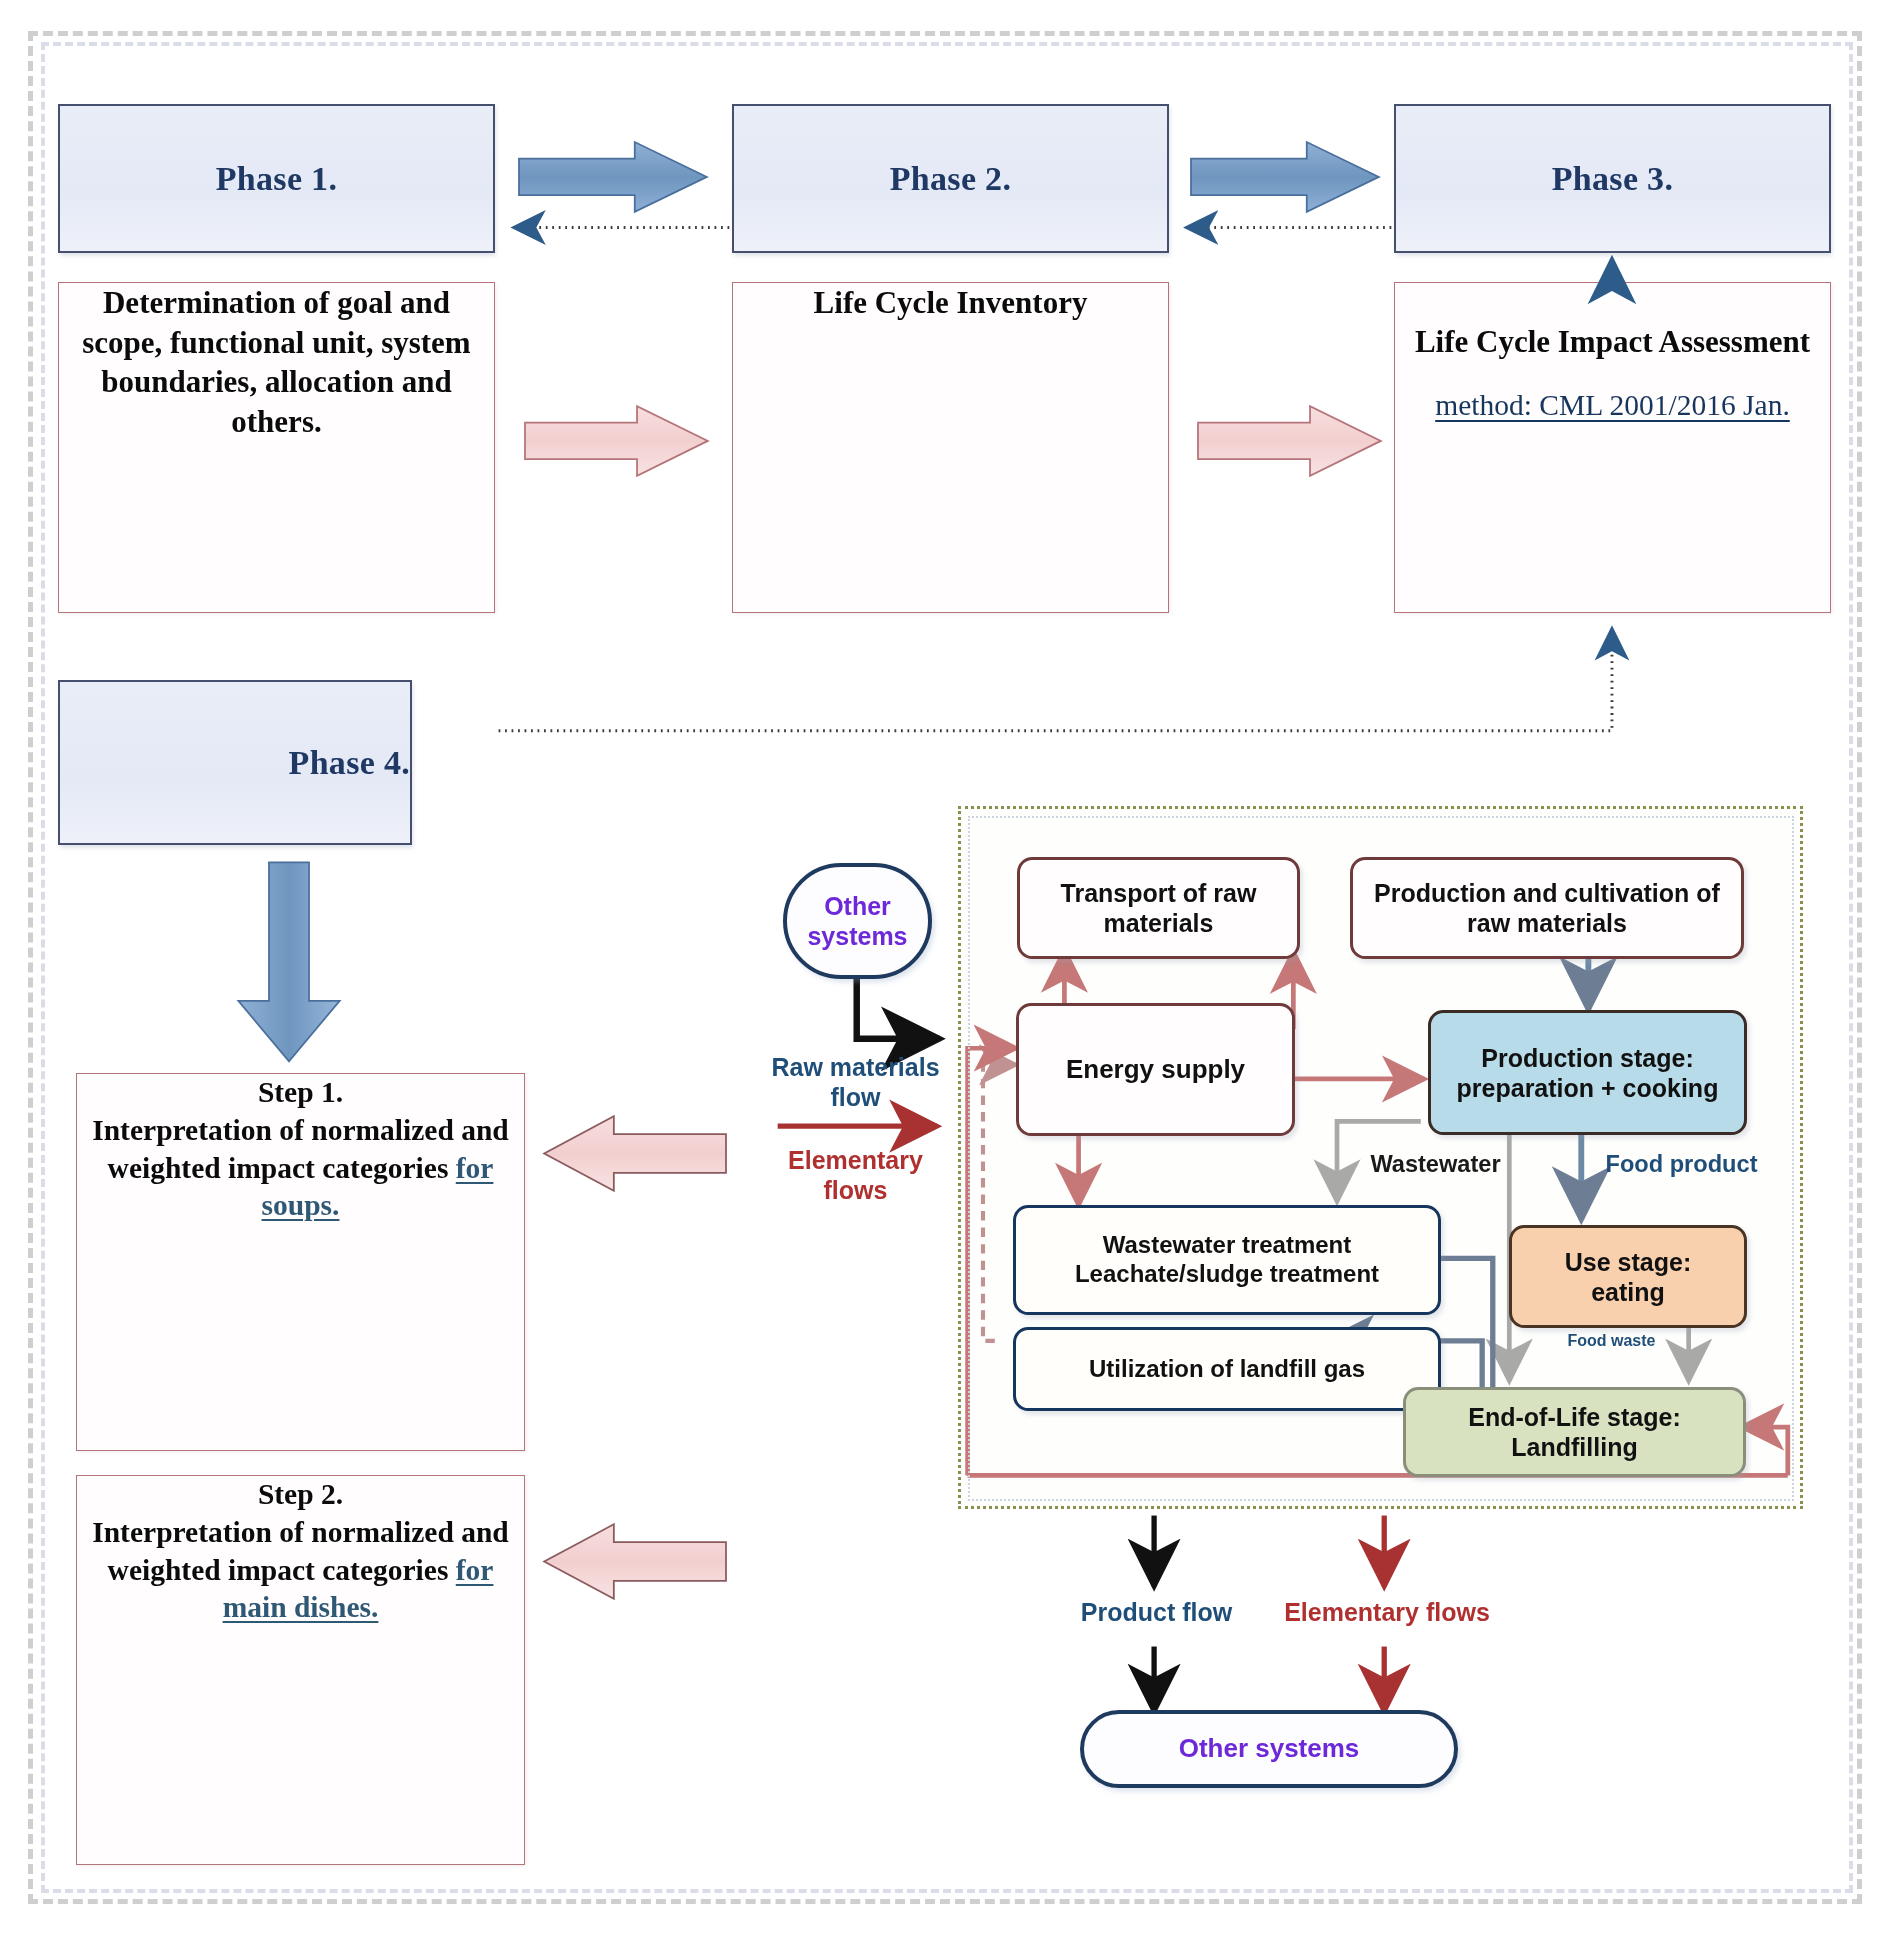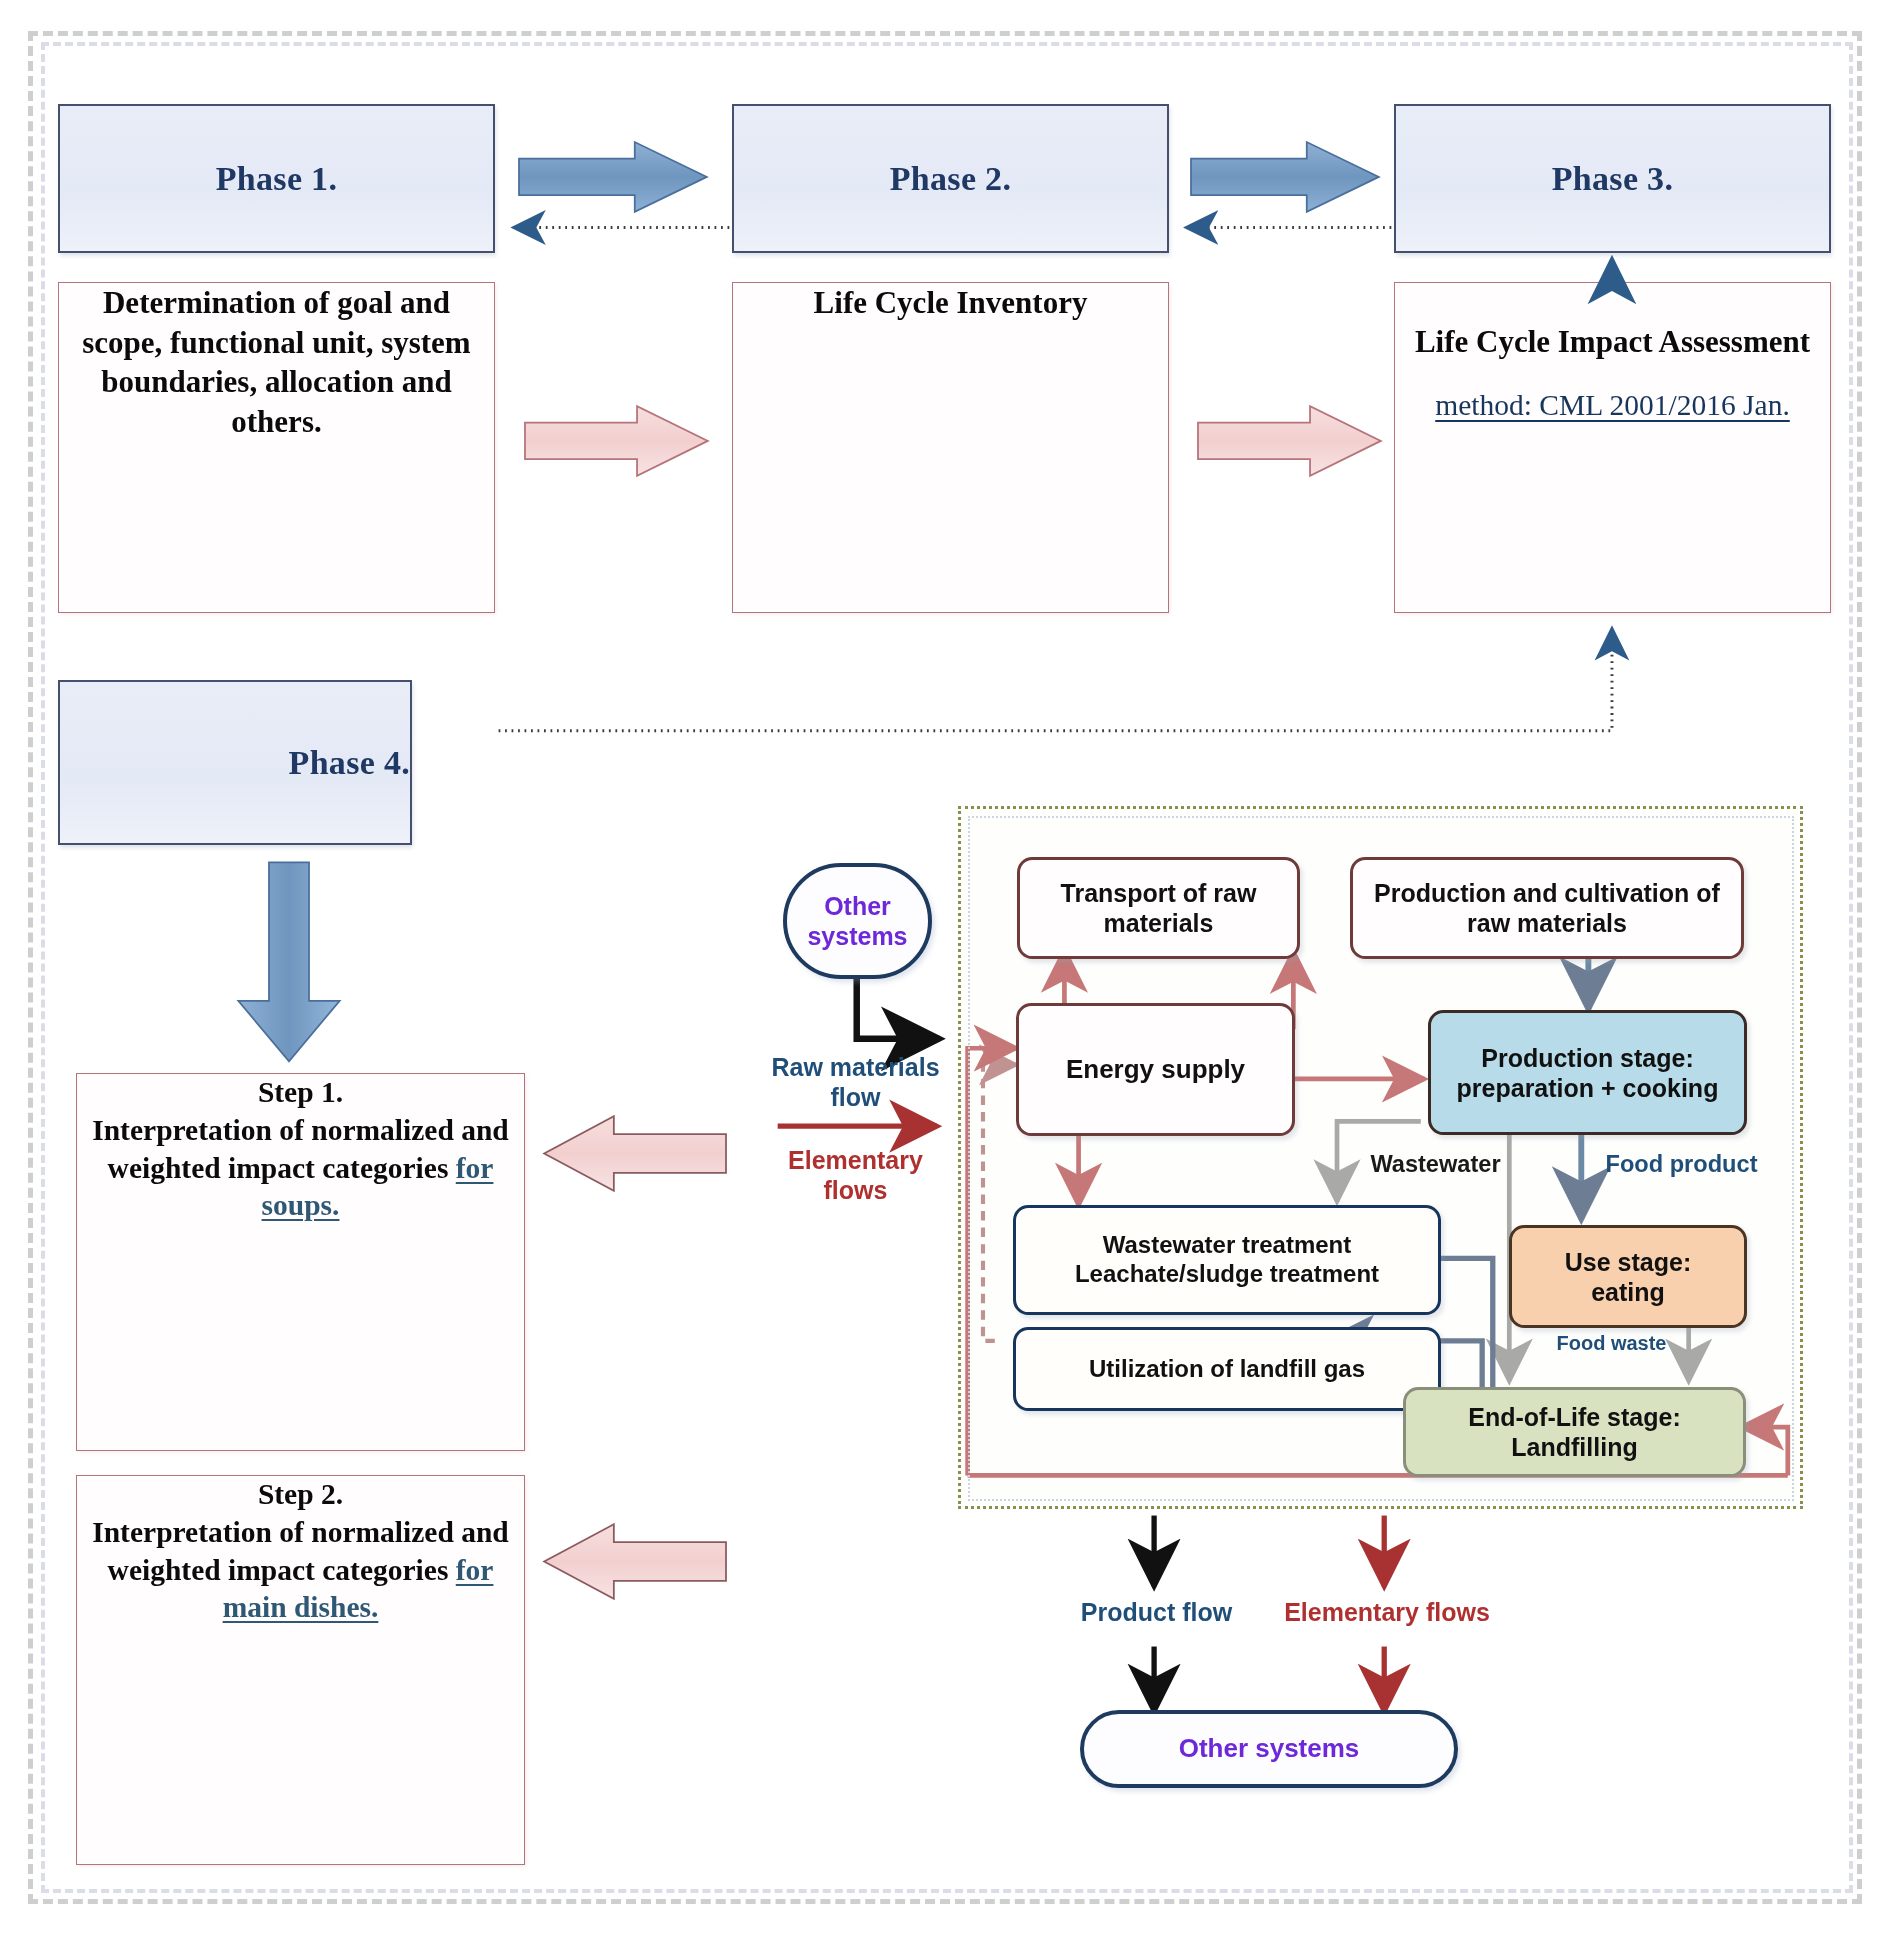--- a/index.html
+++ b/index.html
@@ -351,21 +351,21 @@
     <span style="white-space:pre-line;">Use stage:
 eating</span>
   </div>
 
   <div class="fbox green" style="left:1403px; top:1387px; width:343px; height:90px; font-size:25px;">
     <span>End-of-Life stage: Landfilling</span>
   </div>
 
   <div class="flabel dark" style="left:1347px; top:1150px; width:177px; font-size:23.6px;">Wastewater</div>
   <div class="flabel blue" style="left:1593px; top:1150px; width:177px; font-size:23.6px;">Food product</div>
-  <div class="flabel blue" style="left:1523px; top:1331px; width:177px; font-size:20px;text-align:center;">Food waste</div>
+  <div class="flabel blue" style="left:1523px; top:1331px; width:177px; font-size:16px;text-align:center;">Food waste</div>
 
   <div class="flabel blue" style="left:1068px; top:1597px; width:177px; font-size:25px;">Product flow</div>
   <div class="flabel red" style="left:1281px; top:1597px; width:212px; font-size:25px;">Elementary flows</div>
 
   <div class="stadium" style="left:1080px; top:1710px; width:378px; height:78px; font-size:26px;">
     <span>Other systems</span>
   </div>
 
 </div>
 

